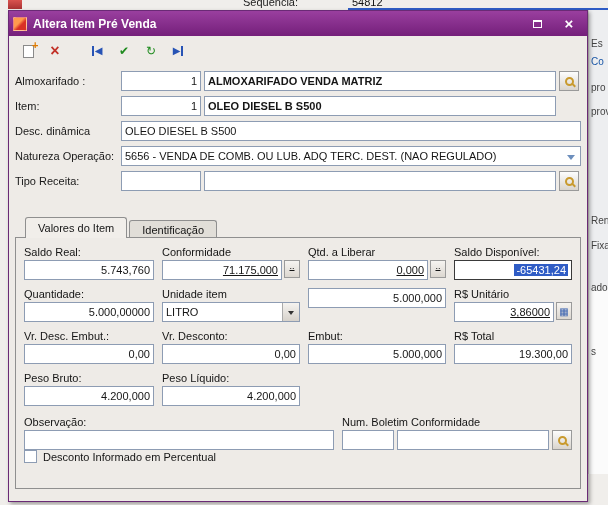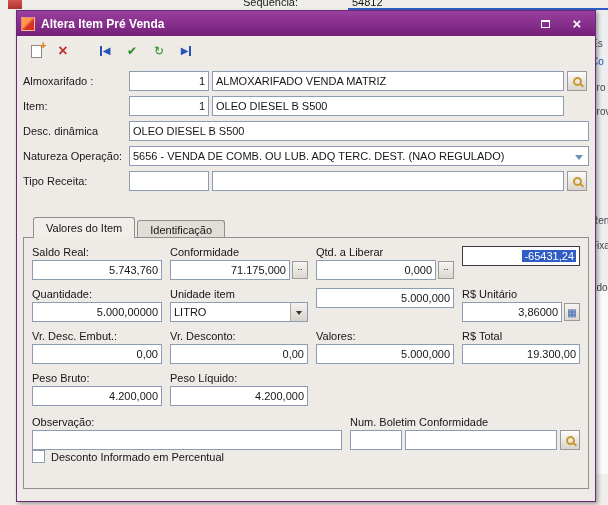--- a/index.html
+++ b/index.html
@@ -12,21 +12,21 @@
   .bg-seq-label{position:absolute;top:-4px;left:243px;color:#222;}
   .bg-seq-value{position:absolute;top:-4px;left:352px;color:#111;}
   .bg-blue-line{position:absolute;top:8px;left:348px;width:260px;height:2px;background:#2f5cc5;}
   .bg-right{position:absolute;top:10px;right:0;width:20px;height:464px;background:#edeef0;border-left:1px solid #d6d3cd;overflow:hidden;}
   .bg-right-white{position:absolute;left:0;top:280px;width:20px;height:215px;background:#fbfbfb;}
   .bg-frag{position:absolute;left:2px;font-size:10px;color:#444;white-space:nowrap;}
   .f0{top:28px}.f1{top:46px;color:#1a57a8}.f2{top:72px}.f3{top:96px}
   .f4{top:205px}.f5{top:230px}.f6{top:272px}.f7{top:336px}
 
   
-  .dialog{position:absolute;left:16px;top:10px;width:580px;height:492px;background:#eeebe7;
+  .dialog{position:absolute;left:8px;top:10px;width:580px;height:492px;background:#eeebe7;
     border:1px solid #6a2a75;box-shadow:2px 2px 4px rgba(0,0,0,.35);}
   .titlebar{height:25px;background:linear-gradient(#9a3f9f,#741f7a);display:flex;align-items:center;padding:0 4px;color:#fff;}
   .app-icon{width:14px;height:14px;flex:none;background:linear-gradient(135deg,#ff9a4d 40%,#d93025 60%);border:1px solid rgba(255,255,255,.4);}
   .title{font-weight:bold;font-size:12px;margin-left:6px;flex:1;white-space:nowrap;overflow:hidden;}
   .winbtn{width:28px;height:19px;display:flex;align-items:center;justify-content:center;color:#fff;margin-left:4px;cursor:default;}
   .maxglyph{width:9px;height:8px;border:1px solid #fff;border-top-width:2px;display:inline-block;}
   .closeglyph{font-size:15px;font-weight:bold;line-height:1;}
 
   
   .toolbar{height:30px;display:flex;align-items:center;padding:0 8px;gap:5px;}
@@ -41,39 +41,39 @@
   .barl{border-left:2px solid #2753b5;padding-left:1px;}
   .barr{border-right:2px solid #2753b5;padding-right:1px;}
 
   
   .formarea{padding:5px 6px 0 6px;}
   .frow{display:flex;align-items:center;margin-bottom:5px;height:20px;}
   .flabel{width:106px;flex:none;color:#1a1a1a;white-space:nowrap;}
   .tin{height:20px;border:1px solid #8d9cb3;background:#fff;padding:0 3px;display:flex;align-items:center;font-size:11px;white-space:nowrap;overflow:hidden;}
   .num{justify-content:flex-end;}
   .code{width:80px;flex:none;margin-right:3px;justify-content:flex-end;}
-  .namein{width:352px;flex:none;}
+  .namein{width:352px;flex:none;font-weight:bold;}
   .wide{flex:1;}
   .editbtn{width:20px;height:20px;margin-left:3px;flex:none;border:1px solid #9a9a9a;background:linear-gradient(#fdfdfd,#d9d4cd);
     display:flex;align-items:center;justify-content:center;cursor:default;}
   .mag{position:relative;width:9px;height:9px;border:2px solid #c99a2e;border-radius:50%;display:inline-block;}
   .mag::after{content:"";position:absolute;width:5px;height:2px;background:#c99a2e;transform:rotate(45deg);right:-4px;bottom:-2px;}
   .combo{position:relative;padding-right:18px;}
   .chev{position:absolute;right:5px;top:8px;width:0;height:0;border:4px solid transparent;border-top:5px solid #6d8fbd;}
 
   
   .tabstrip{display:flex;align-items:flex-end;padding-left:16px;margin-top:26px;height:21px;}
   .tab{padding:0 12px;border:1px solid #8f8f8f;border-bottom:none;background:#e1ded8;margin-right:2px;
     border-radius:3px 3px 0 0;height:18px;display:flex;align-items:center;cursor:default;}
   .tab.active{background:#f1eeea;height:21px;position:relative;z-index:2;}
   .panel{border:1px solid #8f8f8f;margin:-1px 6px 0 6px;height:252px;background:#eeebe7;padding:8px;position:relative;z-index:1;}
 
   .vgrid{display:grid;grid-template-columns:130px 138px 138px auto;column-gap:8px;row-gap:8px;}
   .lb{margin-bottom:2px;white-space:nowrap;}
-  .withbtn{display:flex;align-items:center;}
+  .withbtn{display:flex;text-decoration:underline;}
   .withbtn .tin{flex:1;min-width:0;}
   .dotbtn{width:16px;height:18px;flex:none;border:1px solid #9a9a9a;background:linear-gradient(#f6f4f1,#dcd7d0);
     font-size:9px;display:flex;align-items:flex-start;justify-content:center;margin-left:2px;cursor:default;}
   .gridbtn{width:16px;height:18px;flex:none;border:1px solid #9a9a9a;background:linear-gradient(#f6f4f1,#dcd7d0);
     color:#3a62b0;font-size:10px;display:flex;align-items:center;justify-content:center;margin-left:2px;cursor:default;}
   .focus{border-color:#3a3a3a;}
   .selval{background:#2f5cc5;color:#fff;padding:0 2px;}
   .winselect{display:flex;height:20px;border:1px solid #8d9cb3;background:#fff;}
   .winselect .val{flex:1;padding:0 3px;display:flex;align-items:center;}
   .winselect .arrow{width:17px;background:linear-gradient(#f5f3f0,#d7d2cb);border-left:1px solid #aaa;
@@ -207,20 +207,21 @@
           </div>
         </div>
         <div>
           <div class="lb">Qtd. a Liberar</div>
           <div class="withbtn">
             <div class="tin num">0,000</div>
             <button class="dotbtn">..</button>
           </div>
         </div>
         <div>
+          <div class="lb">Saldo Disponível:</div>
           <div class="tin num focus">
               <span class="selval">-65431,24</span>
             </div>
         </div>
 
         <div>
           <div class="lb">Quantidade:</div>
           <div class="tin num">5.000,00000</div>
         </div>
         <div>
@@ -243,21 +244,21 @@
 
         <div>
           <div class="lb">Vr. Desc. Embut.:</div>
           <div class="tin num">0,00</div>
         </div>
         <div>
           <div class="lb">Vr. Desconto:</div>
           <div class="tin num">0,00</div>
         </div>
         <div>
-          <div class="lb">Valores:</div>
+          <div class="lb">Embut:</div>
           <div class="tin num">5.000,000</div>
         </div>
         <div>
           <div class="lb">R$ Total</div>
           <div class="tin num">19.300,00</div>
         </div>
 
         <div>
           <div class="lb">Peso Bruto:</div>
           <div class="tin num">4.200,000</div>

